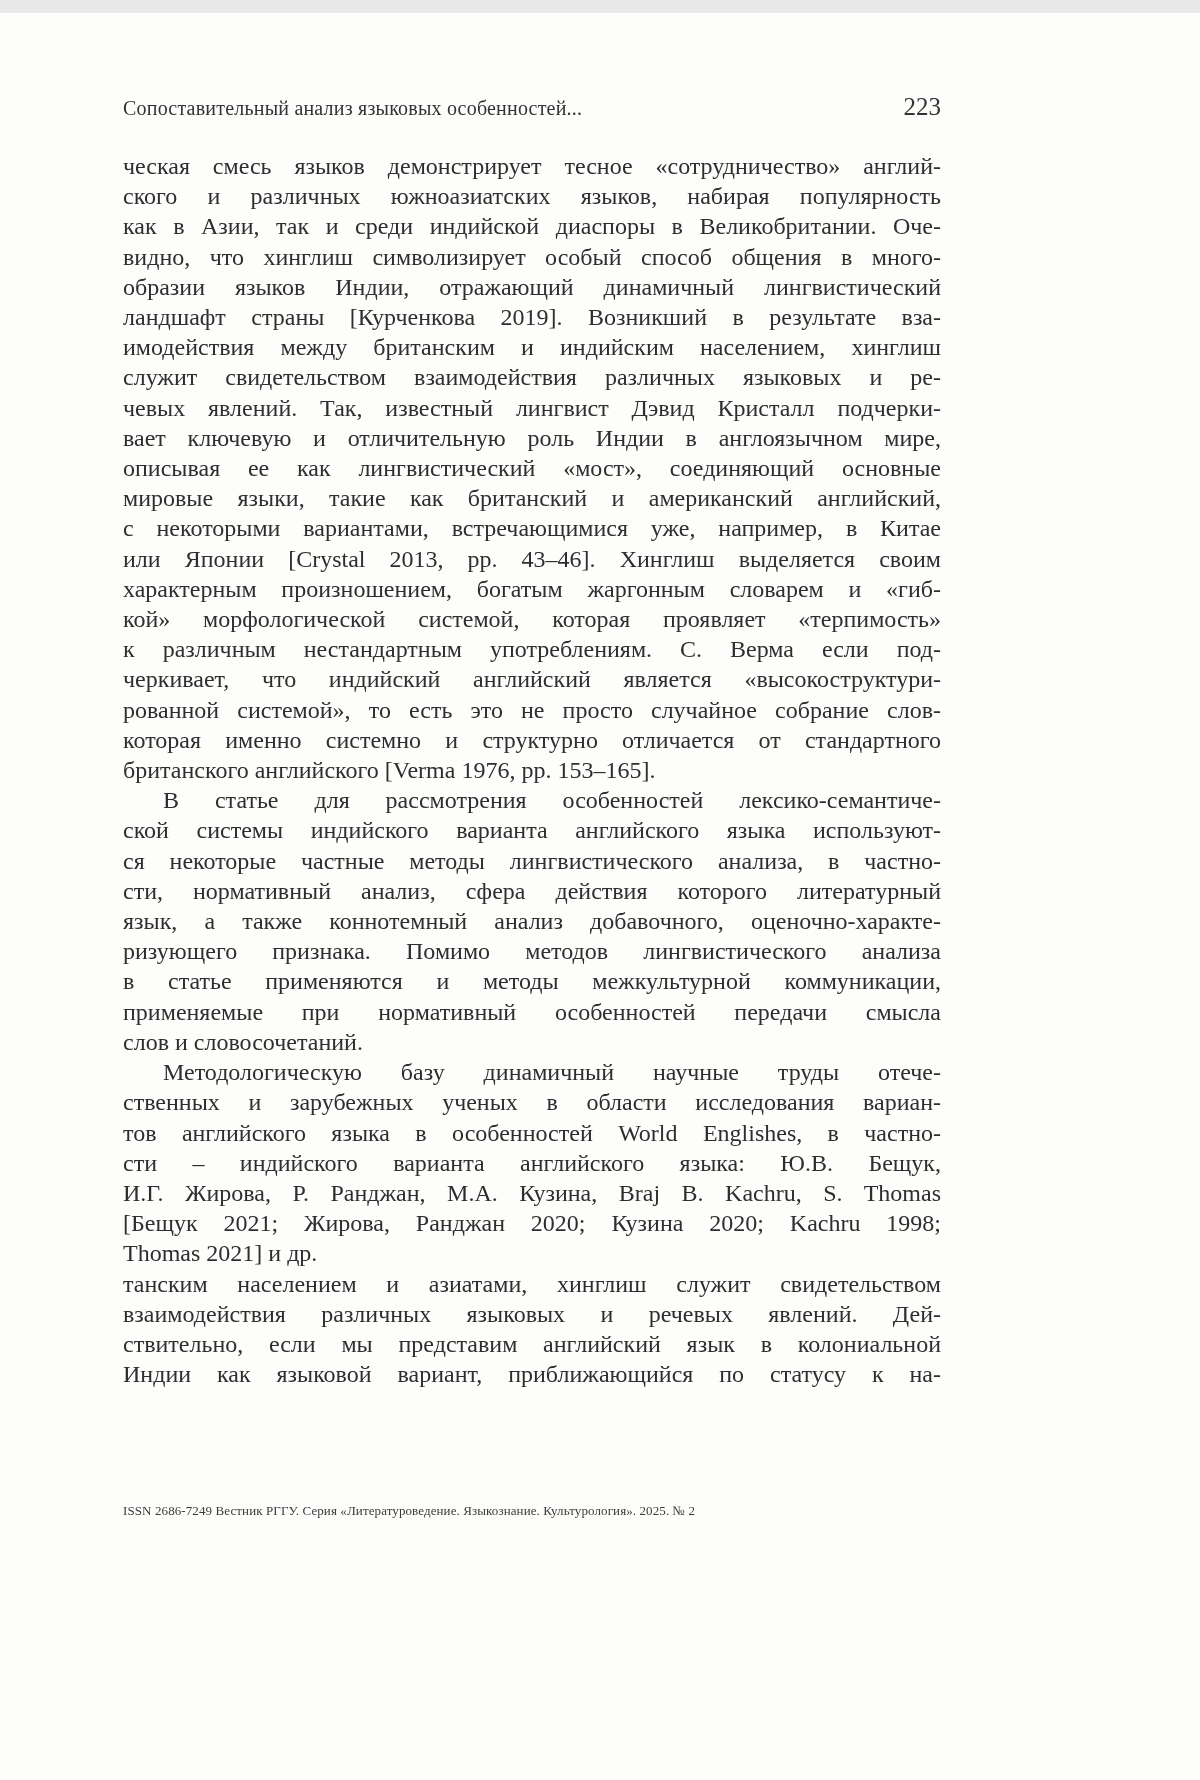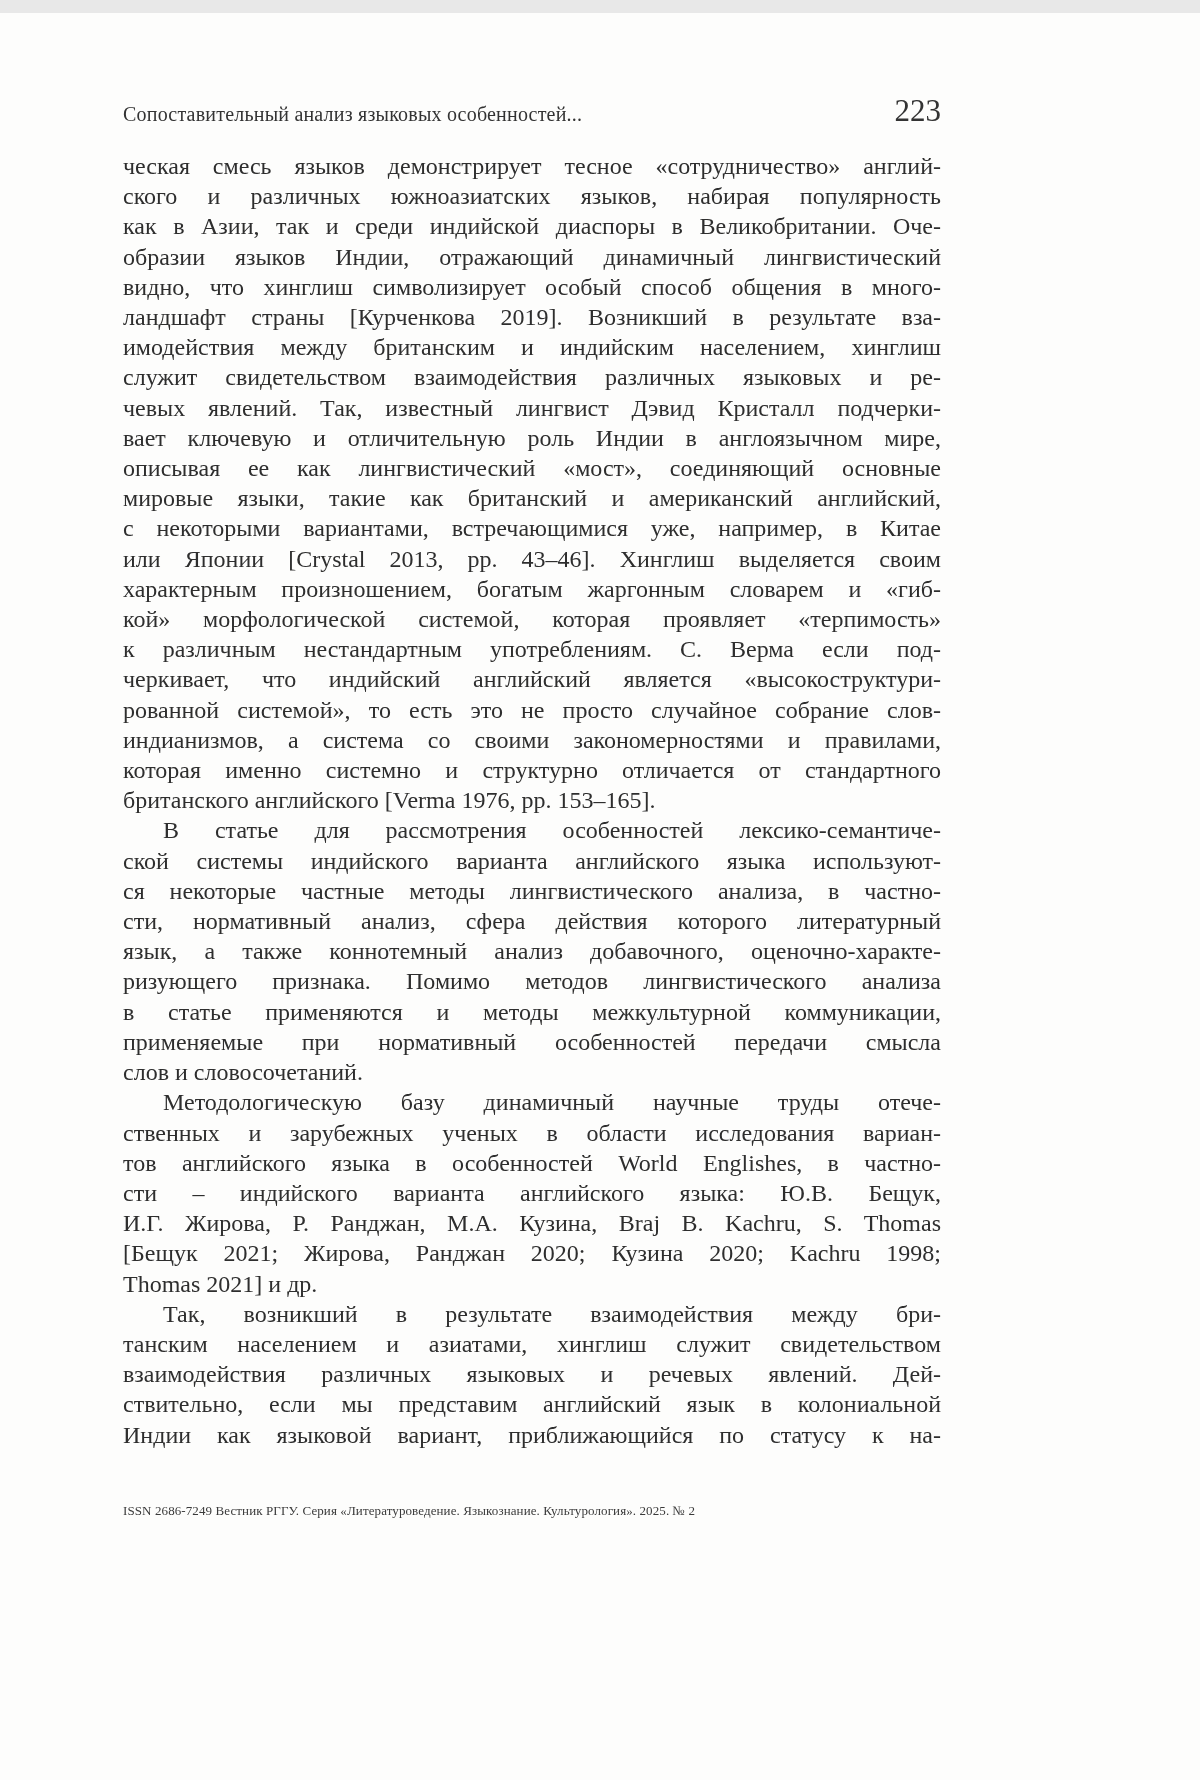--- a/index.html
+++ b/index.html
@@ -25,21 +25,21 @@
     display: flex;
     justify-content: space-between;
     align-items: baseline;
   }
   .running-title {
     font-size: 20px;
     letter-spacing: 0.2px;
     color: #333;
   }
   .page-number {
-    font-size: 31px;
+    font-size: 25px;
     color: #333;
   }
   .article-body {
     position: absolute;
     top: 138px;
     left: 123px;
     width: 818px;
     font-size: 24px;
     line-height: 30.2px;
   }
@@ -80,37 +80,36 @@
     <span class="running-title">Сопоставительный анализ языковых особенностей...</span>
     <span class="page-number">223</span>
   </div>
 
   <div class="article-body">
 
   <div class="paragraph">
         <div class="line">ческая смесь языков демонстрирует тесное «сотрудничество» англий-</div>
         <div class="line">ского и различных южноазиатских языков, набирая популярность</div>
         <div class="line">как в Азии, так и среди индийской диаспоры в Великобритании. Оче-</div>
+        <div class="line">видно, что хинглиш символизирует особый способ общения в много-</div>
         <div class="line">образии языков Индии, отражающий динамичный лингвистический</div>
-        <div class="line">видно, что хинглиш символизирует особый способ общения в много-</div>
         <div class="line">ландшафт страны [Курченкова 2019]. Возникший в результате вза-</div>
         <div class="line">имодействия между британским и индийским населением, хинглиш</div>
         <div class="line">служит свидетельством взаимодействия различных языковых и ре-</div>
         <div class="line">чевых явлений. Так, известный лингвист Дэвид Кристалл подчерки-</div>
         <div class="line">вает ключевую и отличительную роль Индии в англоязычном мире,</div>
         <div class="line">описывая ее как лингвистический «мост», соединяющий основные</div>
         <div class="line">мировые языки, такие как британский и американский английский,</div>
         <div class="line">с некоторыми вариантами, встречающимися уже, например, в Китае</div>
         <div class="line">или Японии [Crystal 2013, pp. 43–46]. Хинглиш выделяется своим</div>
         <div class="line">характерным произношением, богатым жаргонным словарем и «гиб-</div>
         <div class="line">кой» морфологической системой, которая проявляет «терпимость»</div>
         <div class="line">к различным нестандартным употреблениям. С. Верма если под-</div>
         <div class="line">черкивает, что индийский английский является «высокоструктури-</div>
         <div class="line">рованной системой», то есть это не просто случайное собрание слов-</div>
-        <div class="line">индианизмов, а система со своими закономерностями и правилами,</div>
         <div class="line">которая именно системно и структурно отличается от стандартного</div>
         <div class="line lastline">британского английского [Verma 1976, pp. 153–165].</div>
       </div>
       <div class="paragraph">
         <div class="line indent">В статье для рассмотрения особенностей лексико-семантиче-</div>
         <div class="line">ской системы индийского варианта английского языка используют-</div>
         <div class="line">ся некоторые частные методы лингвистического анализа, в частно-</div>
         <div class="line">сти, нормативный анализ, сфера действия которого литературный</div>
         <div class="line">язык, а также коннотемный анализ добавочного, оценочно-характе-</div>
         <div class="line">ризующего признака. Помимо методов лингвистического анализа</div>
@@ -121,21 +120,20 @@
       <div class="paragraph">
         <div class="line indent">Методологическую базу динамичный научные труды отече-</div>
         <div class="line">ственных и зарубежных ученых в области исследования вариан-</div>
         <div class="line">тов английского языка в особенностей World Englishes, в частно-</div>
         <div class="line">сти – индийского варианта английского языка: Ю.В. Бещук,</div>
         <div class="line">И.Г. Жирова, Р. Ранджан, М.А. Кузина, Braj B. Kachru, S. Thomas</div>
         <div class="line">[Бещук 2021; Жирова, Ранджан 2020; Кузина 2020; Kachru 1998;</div>
         <div class="line lastline">Thomas 2021] и др.</div>
       </div>
       <div class="paragraph">
-        <div class="line indent">Так, возникший в результате взаимодействия между бри-</div>
         <div class="line">танским населением и азиатами, хинглиш служит свидетельством</div>
         <div class="line">взаимодействия различных языковых и речевых явлений. Дей-</div>
         <div class="line">ствительно, если мы представим английский язык в колониальной</div>
         <div class="line">Индии как языковой вариант, приближающийся по статусу к на-</div>
       </div>
     </div>
 
   <div class="page-footer">ISSN 2686-7249 Вестник РГГУ. Серия «Литературоведение. Языкознание. Культурология». 2025. № 2</div>
 
 </div>

